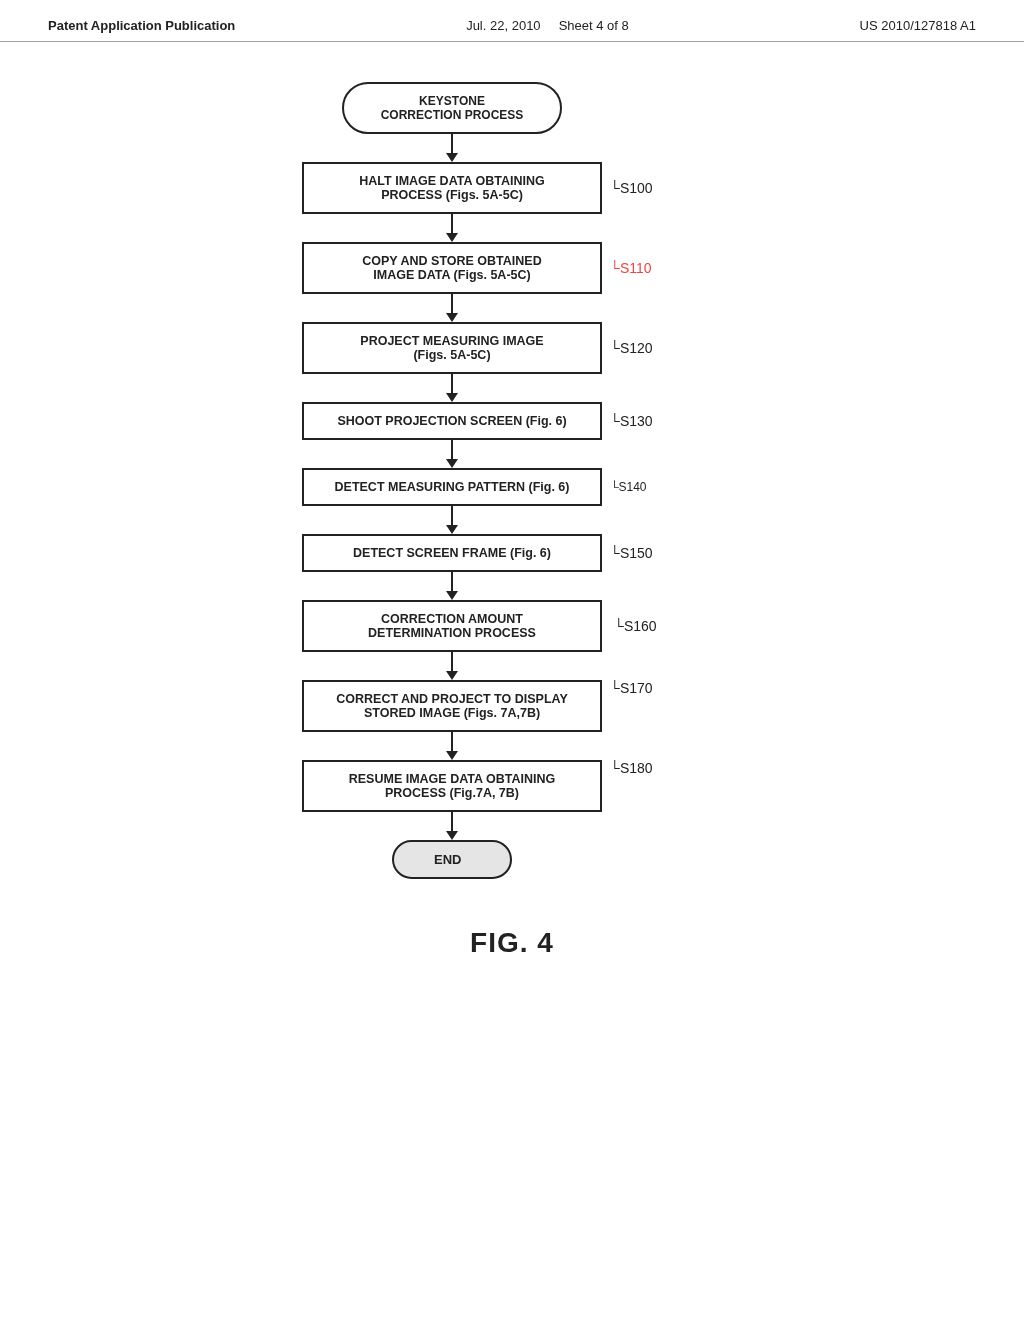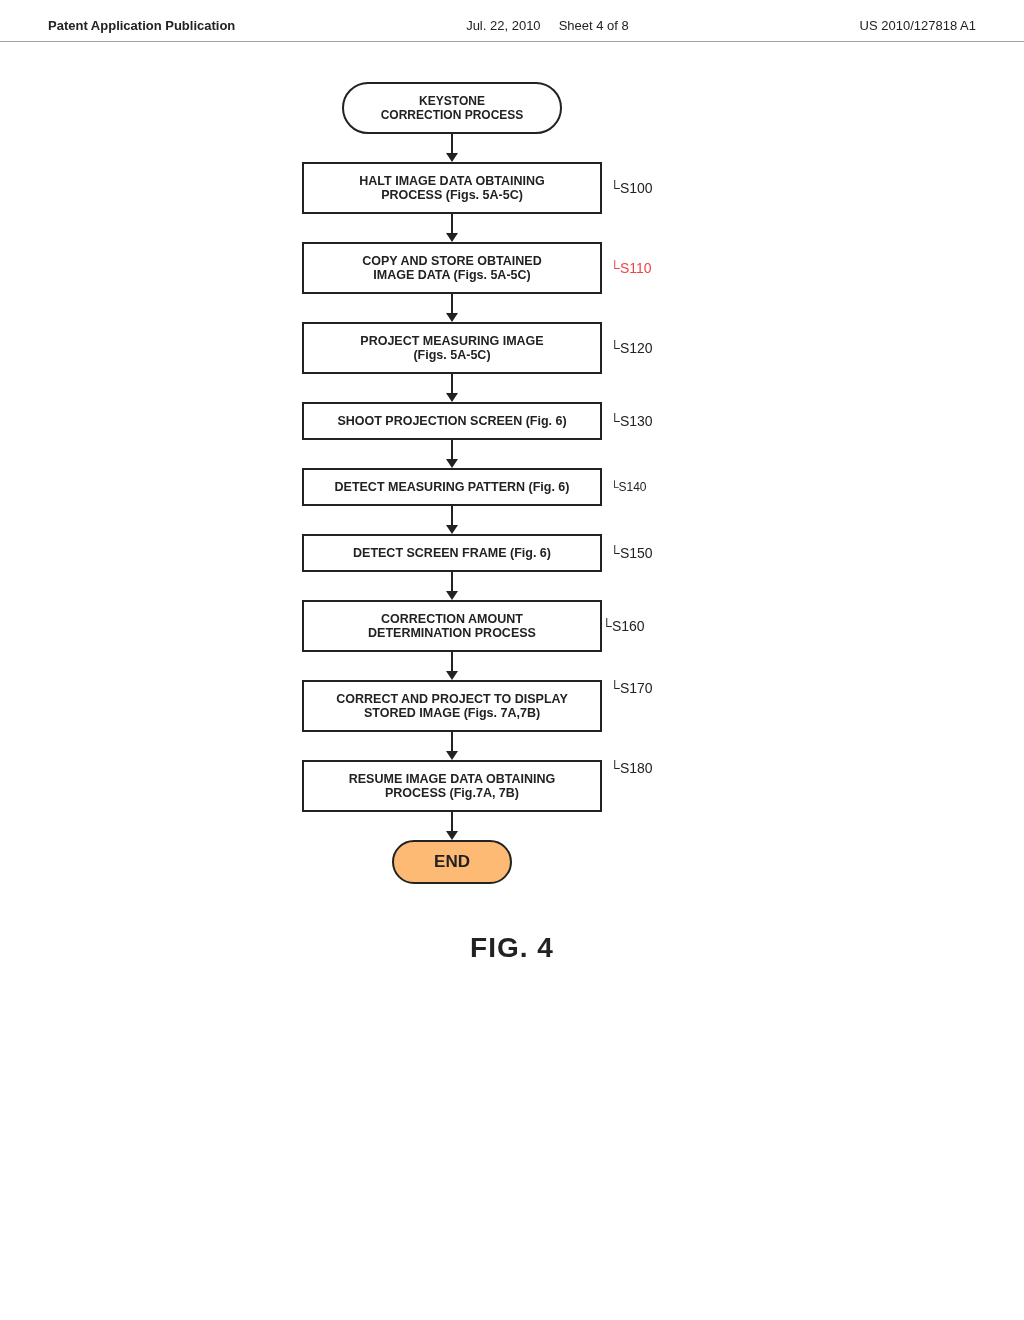--- a/index.html
+++ b/index.html
@@ -74,25 +74,25 @@
       font-weight: bold;
       color: #222;
       background: #fff;
       width: 300px;
     }
 
     .shape-oval {
       border: 2px solid #222;
       border-radius: 40px;
       padding: 10px 40px;
-      text-align: right;
-      font-size: 17px;
-      font-weight: bold;
-      color: #222;
-      background: #fdba74;
+      text-align: left;
+      font-size: 13px;
+      font-weight: bold;
+      color: #222;
+      background: #e5e5e5;
       min-width: 120px;
     }
 
     
     .fig-caption {
       font-size: 28px;
       font-weight: bold;
       color: #222;
       margin-top: 48px;
       letter-spacing: 1px;
@@ -258,21 +258,21 @@
       </div>
       <div style="flex:1;"></div>
     </div>
 
     <div style="display:flex;align-items:center;width:420px;">
       <div style="flex:0 0 300px;display:flex;justify-content:flex-start;">
         <div class="shape-rect">
           CORRECTION AMOUNT<br>DETERMINATION PROCESS
         </div>
       </div>
-      <div style="flex:1;display:flex;align-items:flex-start;padding-left:0;">
+      <div style="flex:1;display:flex;align-items:flex-start;padding-left:12px;">
         <span style="font-size:14px;color:#222;font-family:Arial;">└S160</span>
       </div>
     </div>
 
     <div style="display:flex;width:420px;">
       <div style="flex:0 0 300px;display:flex;justify-content:center;">
         <div style="display:flex;flex-direction:column;align-items:center;height:28px;">
           <div style="width:2px;background:#222;flex:1;"></div>
           <div style="width:0;height:0;border-left:6px solid transparent;border-right:6px solid transparent;border-top:9px solid #222;"></div>
         </div>

